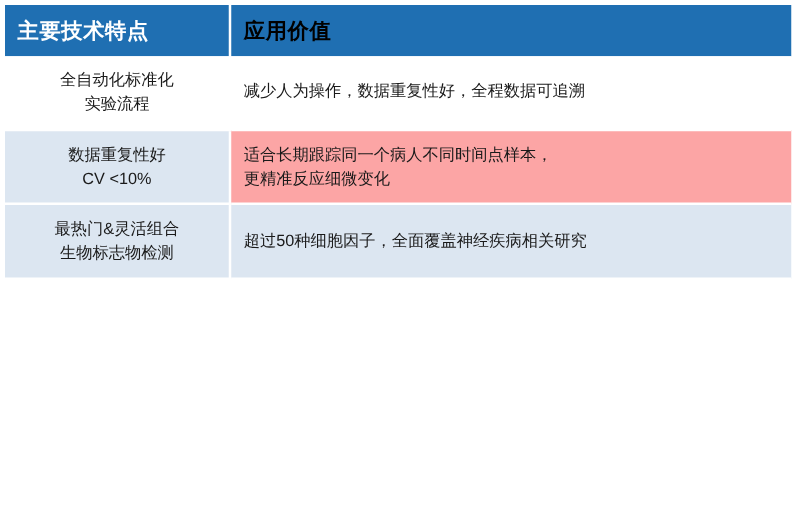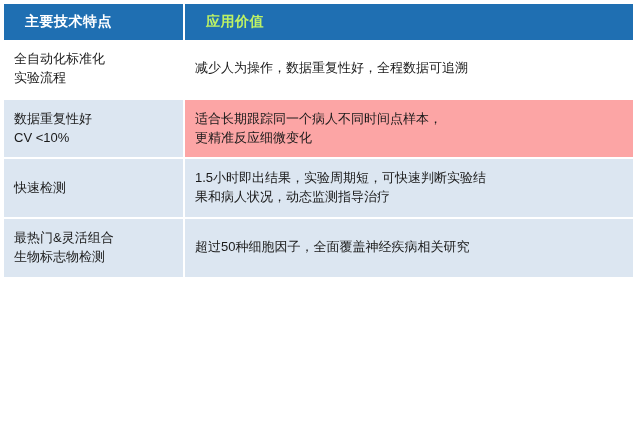--- a/index.html
+++ b/index.html
@@ -24,82 +24,78 @@
     table-layout: fixed;
     width: 629px;
     margin: 4px 0 0 4px;
   }
   table.feature-table col.c1 { width: 180px; }
   table.feature-table col.c2 { width: 449px; }
 
   thead th {
     background: #1F6FB2;
     color: #ffffff;
-    font-size: 14px;
+    font-size: 17px;
     font-weight: bold;
     text-align: left;
-    padding: 9px 10px 9px 21px;
+    padding: 9px 10px 9px 10px;
     border: none;
     vertical-align: middle;
     letter-spacing: 0.5px;
   }
   thead th.th-left {
     border-right: 2px solid #ffffff;
   }
 
   tbody td {
     font-size: 13px;
     color: #1a1a1a;
     vertical-align: middle;
     padding: 10px 10px 10px 10px;
     line-height: 1.45;
     border-bottom: 2px solid #ffffff;
   }
   tbody td.col-left {
     border-right: 2px solid #ffffff;
+    text-align: center;
   }
 
   tr.band-a td { background: #ffffff; }
   tr.band-b td { background: #DCE6F1; }
 
   tbody tr.band-a td.col-left { background: #ffffff; }
   tbody tr.band-b td.col-left { background: #DCE6F1; }
 </style>
 </head>
 <body>
 
 <div class="page">
   <table class="feature-table">
     <colgroup>
       <col class="c1">
       <col class="c2">
     </colgroup>
     <thead>
       <tr>
         <th class="th-left" style="background: rgb(31, 111, 178); color: rgb(255, 255, 255);">主要技术特点</th>
-        <th class="th-right" style="background: rgb(31, 111, 178); color: #bef264;">应用价值</th>
+        <th class="th-right" style="background: rgb(31, 111, 178); color: #000000;">应用价值</th>
       </tr>
     </thead>
     <tbody>
       <tr class="band-a">
         <td class="col-left" style="white-space: pre-line;">全自动化标准化
 实验流程</td>
         <td class="col-right" style="white-space: pre-line;">减少人为操作，数据重复性好，全程数据可追溯</td>
       </tr>
       <tr class="band-b">
         <td class="col-left" style="white-space: pre-line; background: rgb(220, 230, 241);">数据重复性好
 CV &lt;10%</td>
         <td class="col-right" style="white-space: pre-line; background: #fca5a5;">适合长期跟踪同一个病人不同时间点样本，
 更精准反应细微变化</td>
       </tr>
       <tr class="band-b">
-        <td class="col-left" style="white-space: pre-line; background: rgb(220, 230, 241);">快速检测</td>
-        <td class="col-right" style="white-space: pre-line; background: rgb(220, 230, 241);">1.5小时即出结果，实验周期短，可快速判断实验结
-果和病人状况，动态监测指导治疗</td>
-      </tr>
-      <tr class="band-b">
         <td class="col-left" style="white-space: pre-line; background: rgb(220, 230, 241);">最热门&amp;灵活组合
 生物标志物检测</td>
         <td class="col-right" style="white-space: pre-line; background: rgb(220, 230, 241);">超过50种细胞因子，全面覆盖神经疾病相关研究</td>
       </tr>
     </tbody>
   </table>
 </div>
 
 </body></html>

